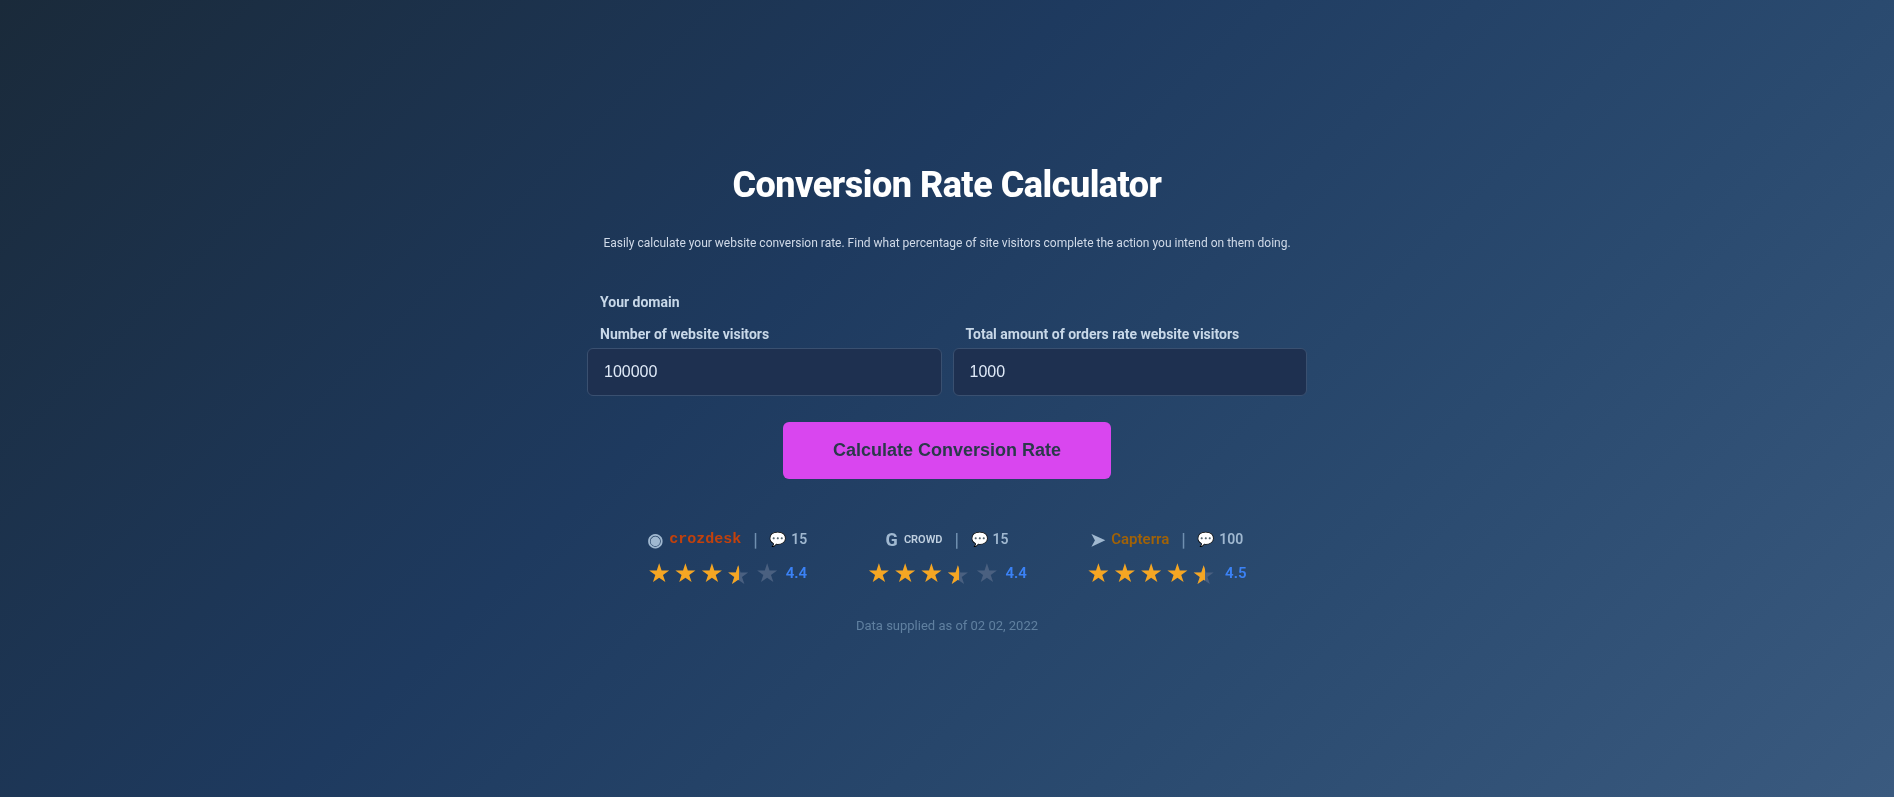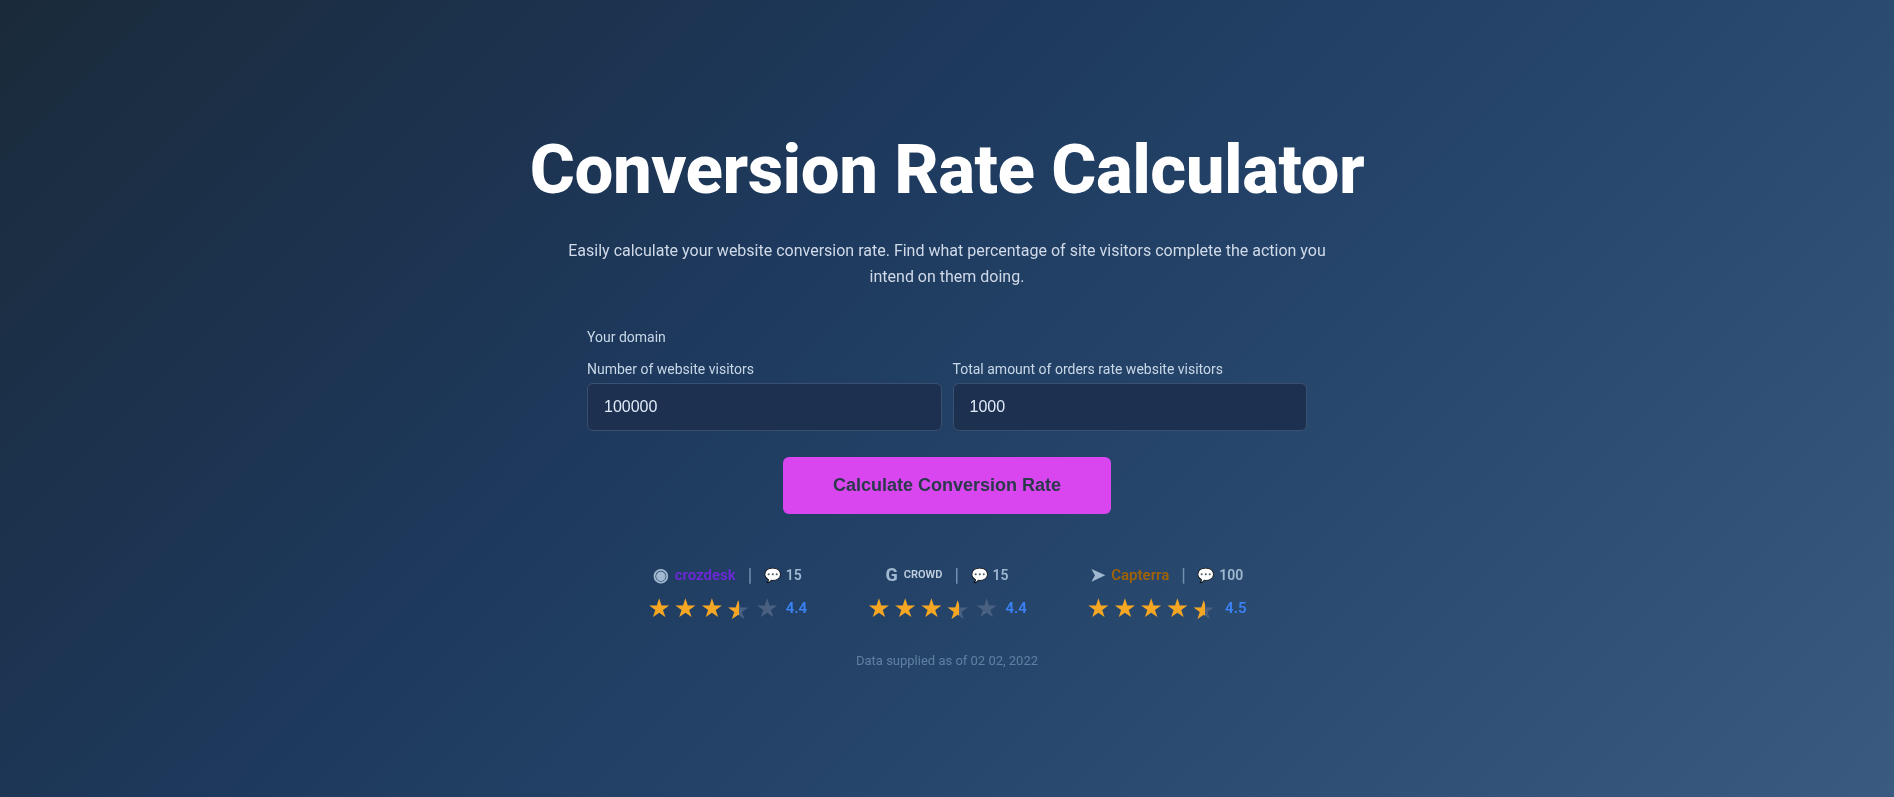--- a/index.html
+++ b/index.html
@@ -19,31 +19,31 @@
       display: flex;
       flex-direction: column;
       align-items: center;
       width: 100%;
       max-width: 900px;
       padding: 40px 20px;
     }
 
     .title {
       color: #ffffff;
-      font-size: 69px;
+      font-size: 36px;
       font-weight: 800;
       text-align: center;
       margin-bottom: 28px;
       letter-spacing: -0.5px;
     }
 
     .subtitle {
       color: #d0dae8;
-      font-size: 16px;
-      text-align: center;
+      font-size: 12px;
+      text-align: left;
       line-height: 1.6;
       margin-bottom: 40px;
       max-width: 760px;
     }
 
     .form-section {
       width: 100%;
       max-width: 720px;
       display: flex;
       flex-direction: column;
@@ -52,21 +52,22 @@
 
     .field-group {
       display: flex;
       flex-direction: column;
       gap: 6px;
     }
 
     .field-label {
       color: #c8d8e8;
       font-size: 14px;
-      font-weight: 400;
+      font-weight: 700;
+      margin-left: 13px;
     }
 
     .field-input {
       width: 100%;
       padding: 14px 16px;
       background: #1e3050;
       border: 1px solid #3a5070;
       border-radius: 6px;
       color: #e0eaf8;
       font-size: 16px;
@@ -225,21 +226,21 @@
 
     <button class="calculate-btn">Calculate Conversion Rate</button>
   </div>
 
   <div class="ratings-section">
 
     <div class="rating-item">
       <div class="rating-header">
         <div class="rating-logo">
           <span style="color:#a0b8d0; font-size:18px;">◉</span>
-          <span style="color:#6d28d9; font-weight:600; font-size:15px;">crozdesk</span>
+          <span style="color:#c2410c; font-weight:600; font-size:15px;font-family:Liberation Mono, monospace;">crozdesk</span>
         </div>
         <span class="divider">|</span>
         <div class="review-count">
           <span class="comment-icon">💬</span>
           <span>15</span>
         </div>
       </div>
       <div class="stars-row">
         <span class="star">★</span>
         <span class="star">★</span>

